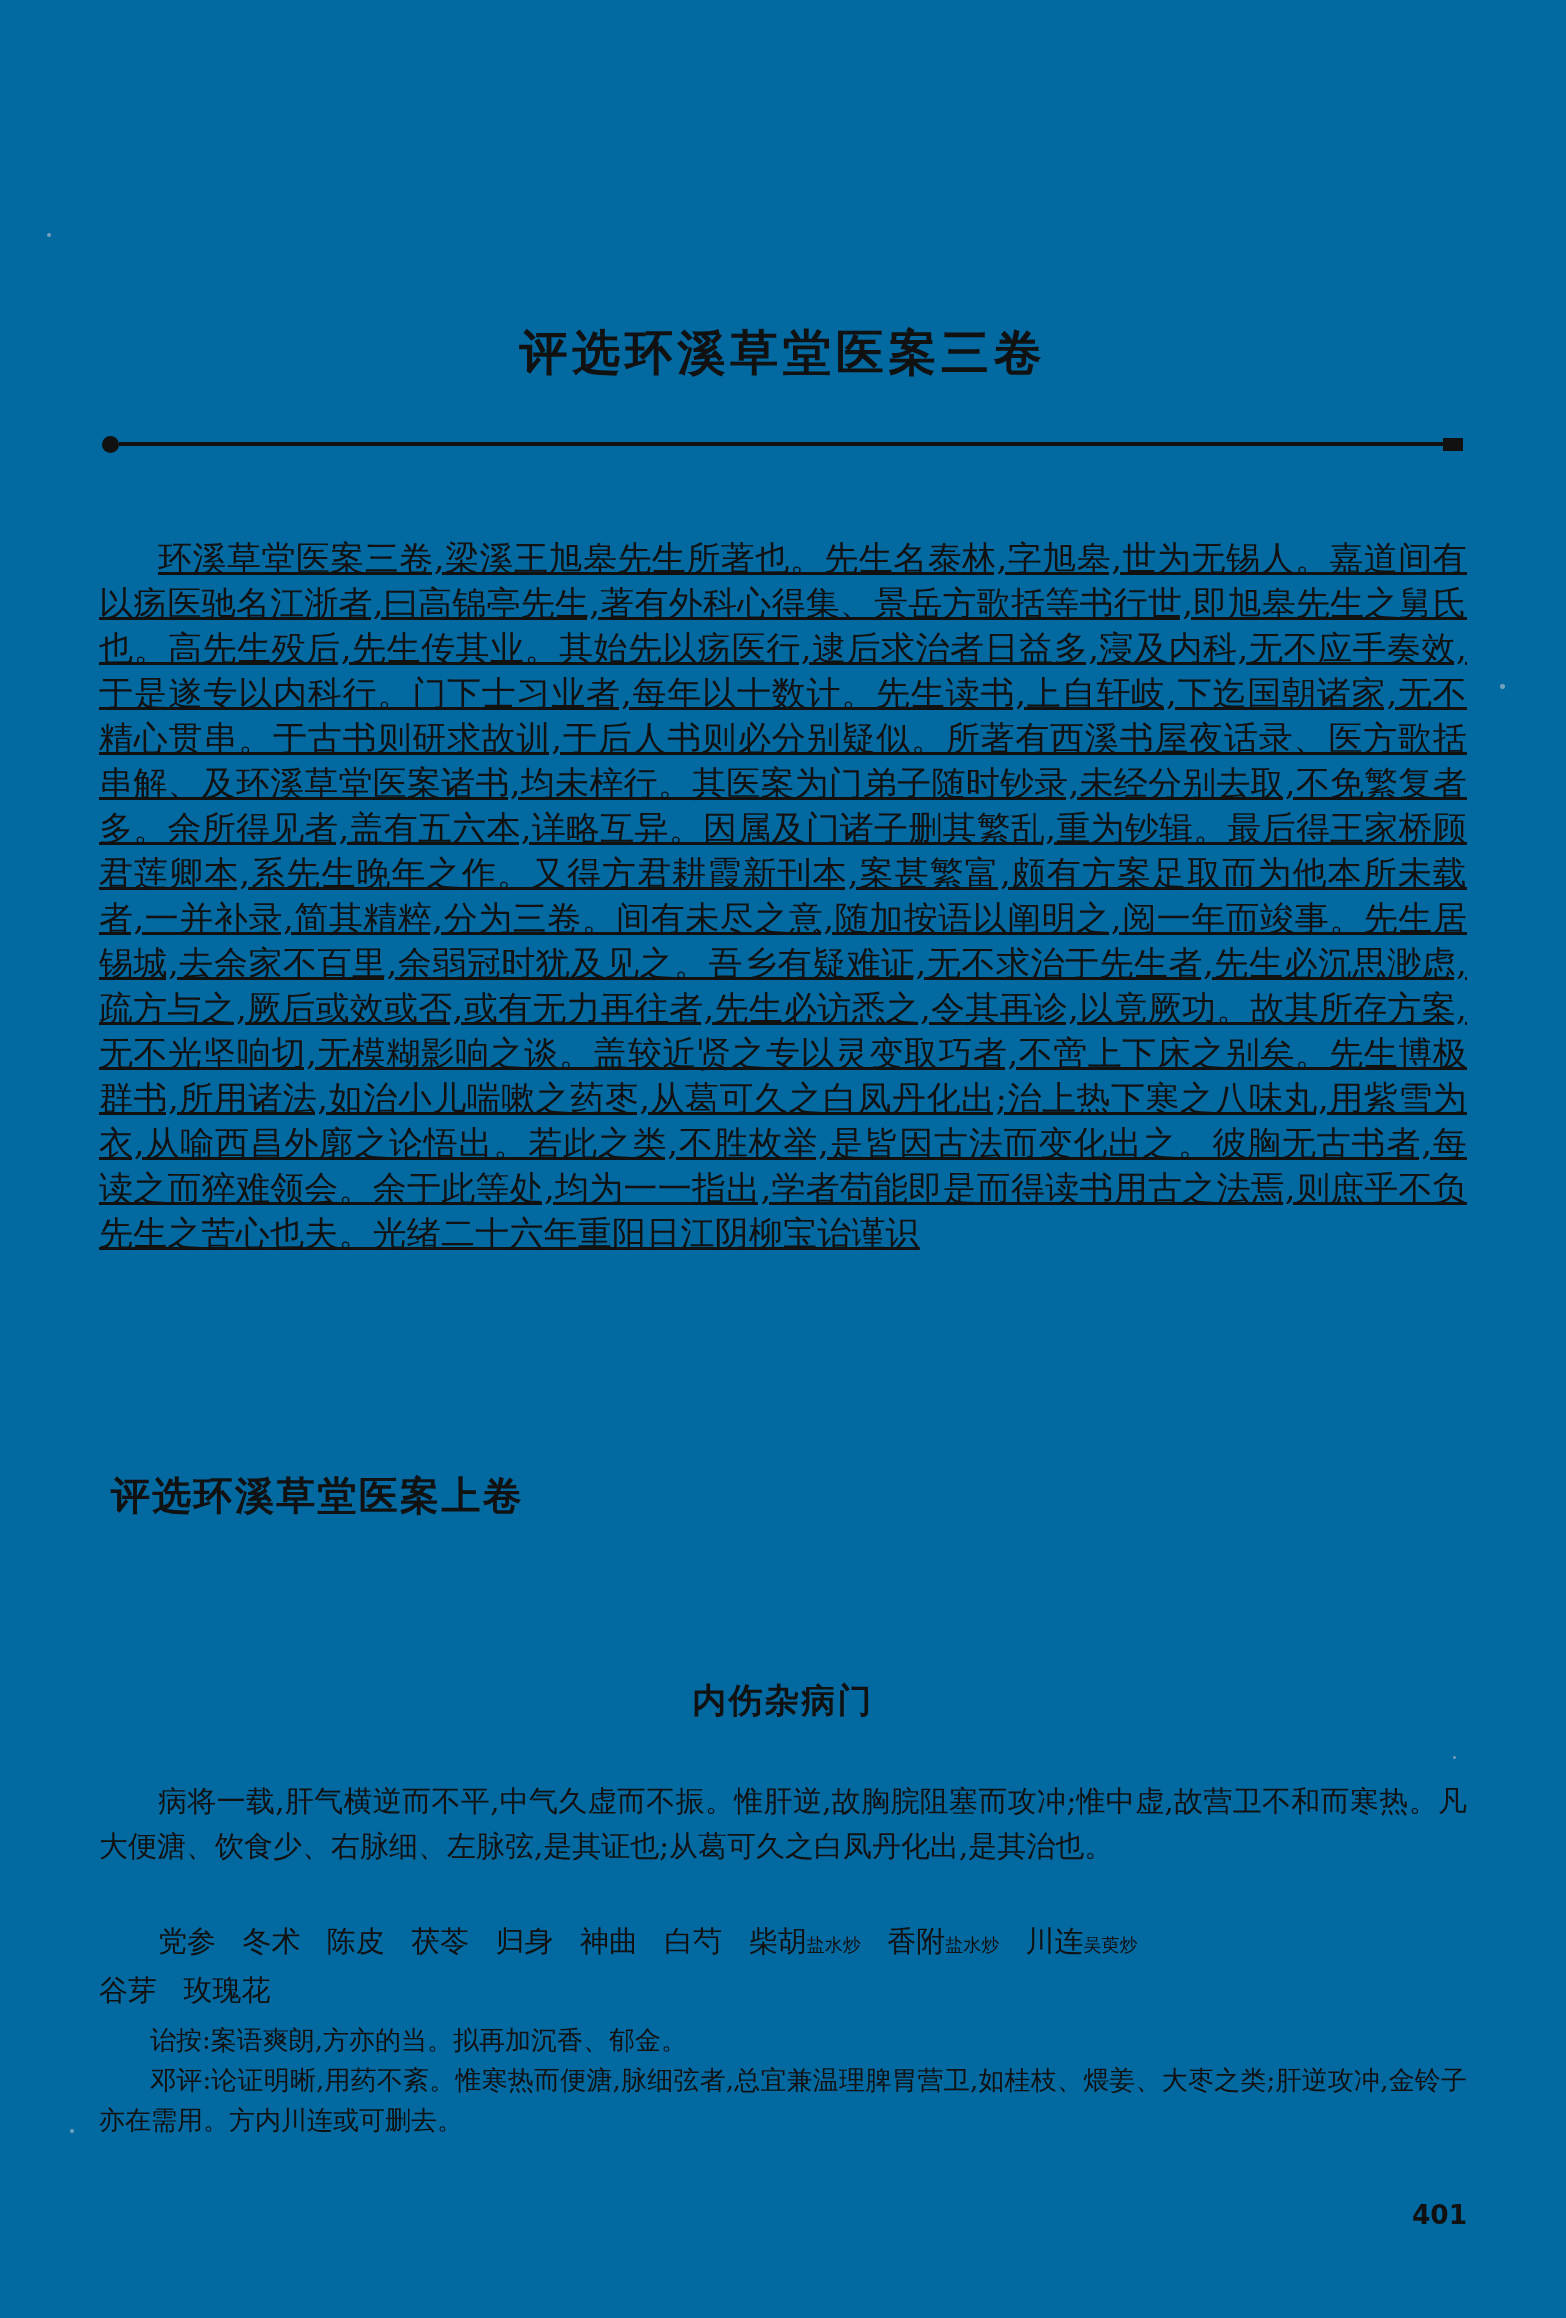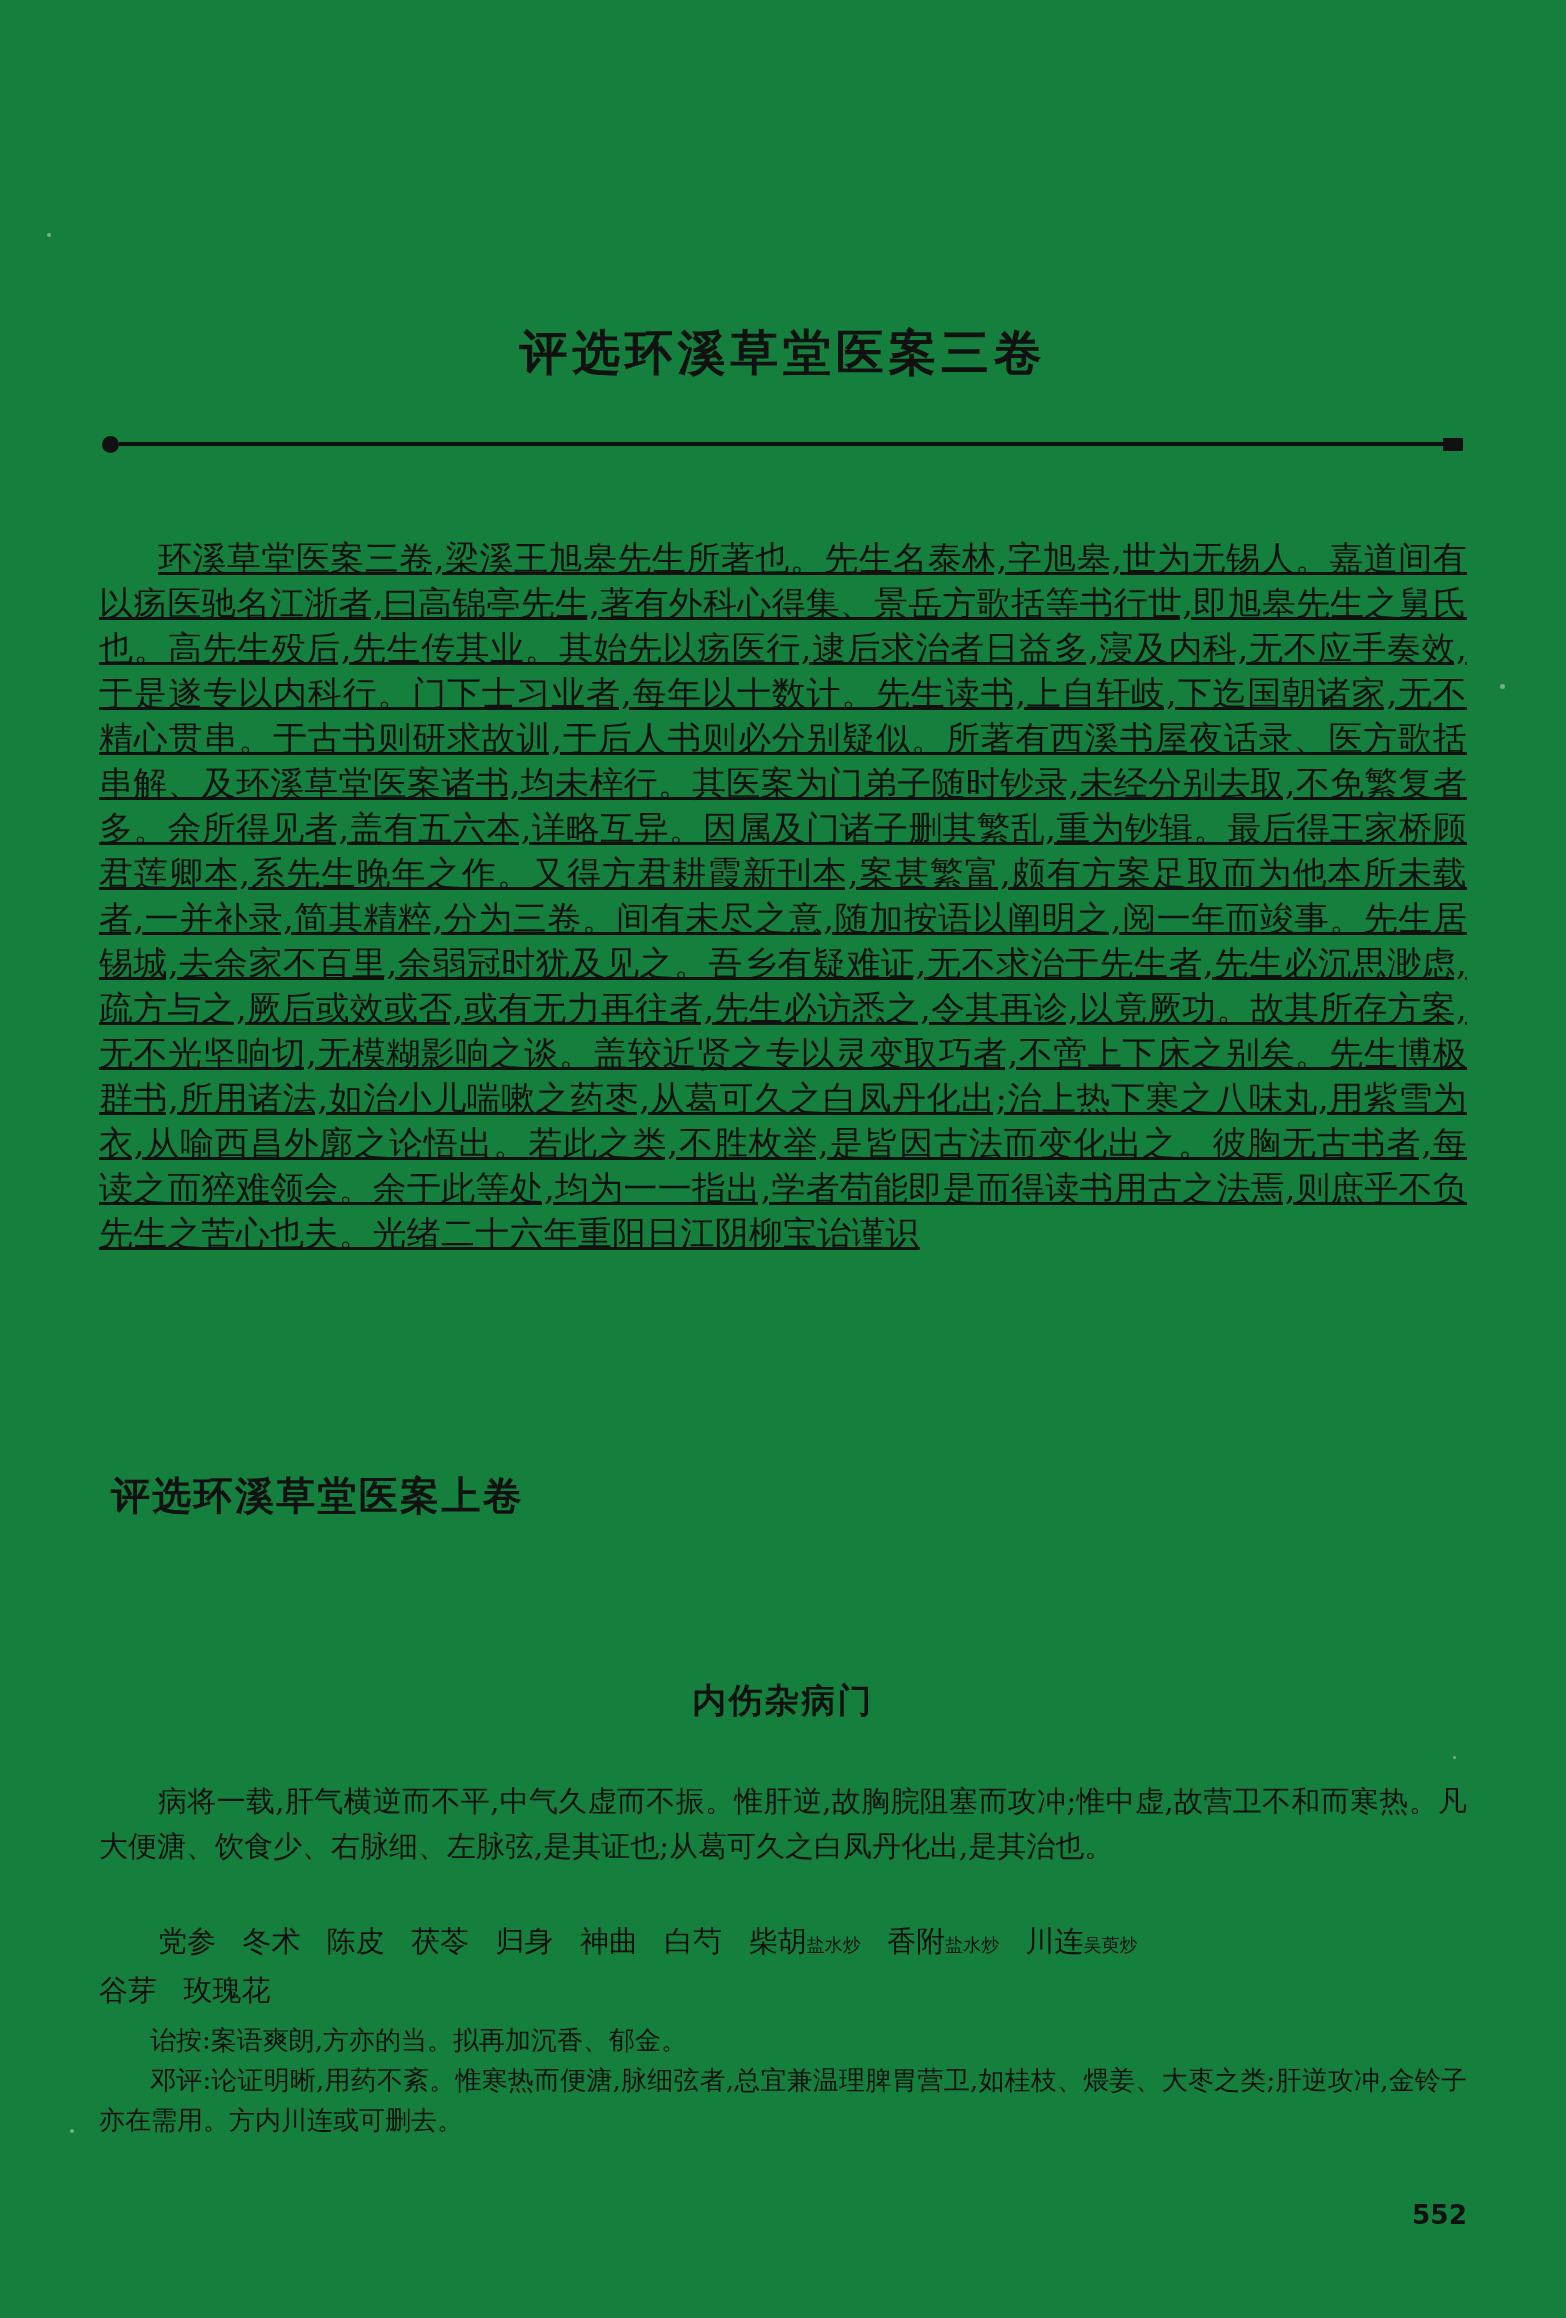--- a/index.html
+++ b/index.html
@@ -13,21 +13,21 @@
     font-family: "DejaVu Serif", "Liberation Serif", serif;
     color: #111;
     position: relative;
     overflow: hidden;
   }
   .page {
     position: absolute;
     left: 0; top: 0;
     width: 1566px;
     height: 2319px;
-    background: #15803d;
+    background: #0369a1;
   }
   .page-inner {
     position: absolute;
     left: 99px;
     top: 0;
     width: 1368px;
     height: 2319px;
   }
 
   
@@ -242,21 +242,21 @@
       <div class="line2">
         <span><span>谷芽</span></span><span class="sp"></span><span><span>玫瑰花</span></span>
       </div>
     </div>
 
     <div class="commentary">
       <p><span>诒按</span><span>:案语爽朗,方亦的当。拟再加沉香、郁金。</span></p>
       <p><span>邓评</span><span>:论证明晰,用药不紊。惟寒热而便溏,脉细弦者,总宜兼温理脾胃营卫,如桂枝、煨姜、大枣之类;肝逆攻冲,金铃子亦在需用。方内川连或可删去。</span></p>
     </div>
 
-    <div class="page-number">552</div>
+    <div class="page-number">401</div>
 
   </div>
 
   <span class="speckle" style="left:47px; top:233px; width:3.9px; height:3.9px;"></span>
   <span class="speckle" style="left:1500px; top:684px; width:4.7px; height:4.7px;"></span>
   <span class="speckle" style="left:70px; top:2129px; width:3.9px; height:3.9px;"></span>
   <span class="speckle" style="left:1453px; top:1756px; width:3.1px; height:3.1px;"></span>
 </div>
 
 

